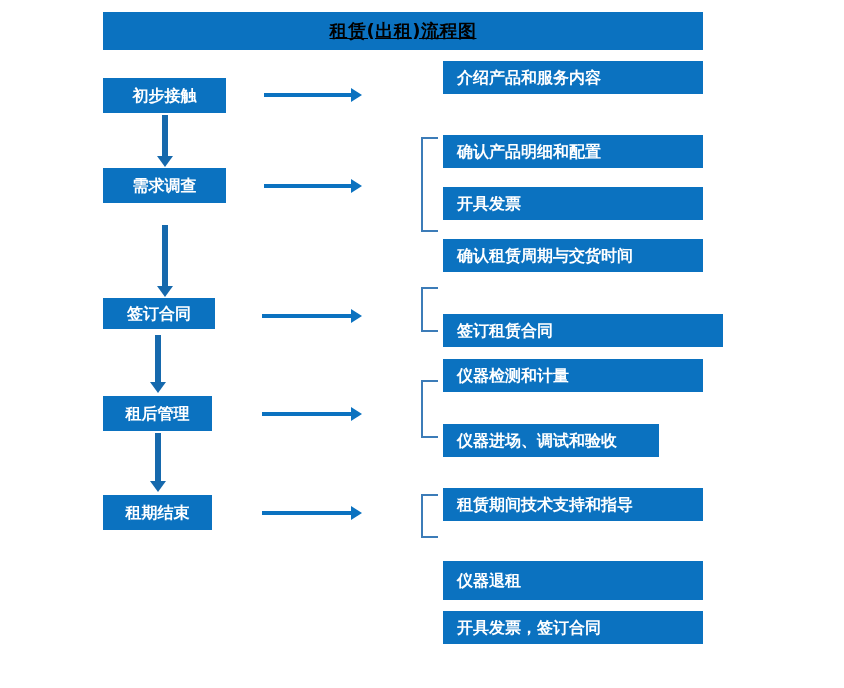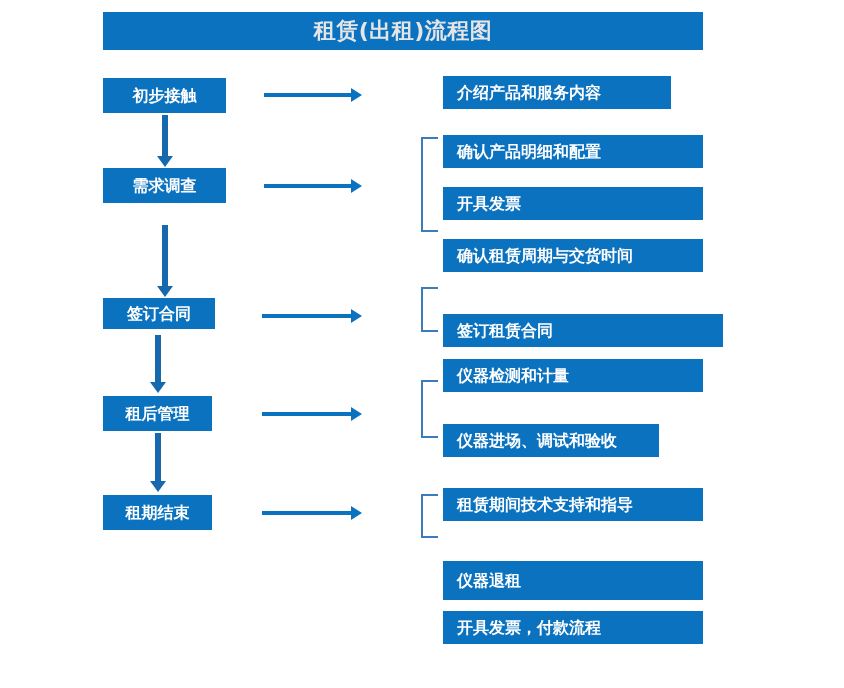--- a/index.html
+++ b/index.html
@@ -30,25 +30,26 @@
     left: 103px;
     top: 12px;
     width: 600px;
     height: 38px;
     background: #0b72c0;
     display: flex;
     align-items: center;
     justify-content: center;
   }
   .title-bar .title-text {
-    color: #e5e5e5;
-    font-size: 22px;
+    color: #000000;
+    font-size: 18px;
     font-weight: bold;
     letter-spacing: 0.5px;
     line-height: 1;
+    text-decoration: underline;
   }
 
   
   .node {
     position: absolute;
     background: #0b72c0;
     color: #ffffff;
     display: flex;
     align-items: center;
     box-sizing: border-box;
@@ -205,21 +206,21 @@
   </div>
 
   <div class="bracket" style="left:421px; top:137px; width:17px; height:95px;"></div>
 
   <div class="bracket" style="left:421px; top:287px; width:17px; height:45px;"></div>
 
   <div class="bracket" style="left:421px; top:380px; width:17px; height:58px;"></div>
 
   <div class="bracket" style="left:421px; top:494px; width:17px; height:44px;"></div>
 
-  <div class="node detail-node" style="left:443px; top:76px; width:228px; height:33px;">
+  <div class="node detail-node" style="left:443px; top:61px; width:260px; height:33px;">
     <span class="node-label">介绍产品和服务内容</span>
   </div>
 
   <div class="node detail-node" style="left:443px; top:135px; width:260px; height:33px;">
     <span class="node-label">确认产品明细和配置</span>
   </div>
 
   <div class="node detail-node" style="left:443px; top:187px; width:260px; height:33px;">
     <span class="node-label">开具发票</span>
   </div>
@@ -242,16 +243,16 @@
 
   <div class="node detail-node" style="left:443px; top:488px; width:260px; height:33px;">
     <span class="node-label">租赁期间技术支持和指导</span>
   </div>
 
   <div class="node detail-node" style="left:443px; top:561px; width:260px; height:39px;">
     <span class="node-label">仪器退租</span>
   </div>
 
   <div class="node detail-node" style="left:443px; top:611px; width:260px; height:33px;">
-    <span class="node-label">开具发票，付款流程</span>
+    <span class="node-label">开具发票，签订合同</span>
   </div>
 
 </div>
 
 </body></html>

